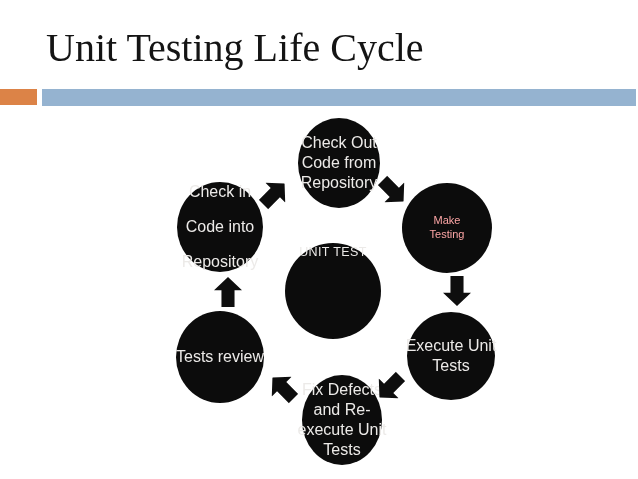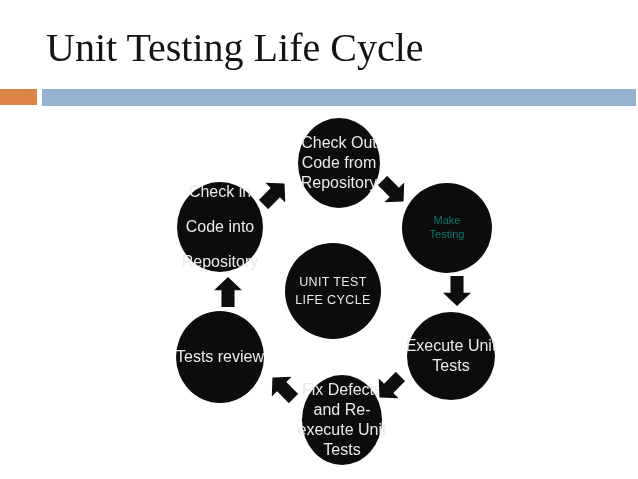--- a/index.html
+++ b/index.html
@@ -48,21 +48,21 @@
     line-height: 1.25;
     white-space: nowrap;
   }
   .node-check-out   { left: 298px; top: 118px; width: 82px; height: 90px; }
   .node-make-changes{ left: 402px; top: 183px; width: 90px; height: 90px; }
   .node-make-changes span { font-size: 11px; }
   .node-execute     { left: 407px; top: 312px; width: 88px; height: 88px; }
   .node-fix-defects { left: 302px; top: 375px; width: 80px; height: 90px; }
   .node-code-review { left: 176px; top: 311px; width: 88px; height: 92px; }
   .node-check-in    { left: 177px; top: 182px; width: 86px; height: 90px; }
-  .node-center      { left: 285px; top: 243px; width: 96px; height: 96px; }
+  .node-center      { left: 285px; top: 243px; width: 96px; height: 96px; justify-content: space-between; }
   .node-center span {
     font-size: 12.5px;
     line-height: 1.45;
     letter-spacing: 0.4px;
   }
   .cycle-arrow {
     position: absolute;
     width: 28px;
     height: 30px;
   }
@@ -83,21 +83,21 @@
   <div class="accent-orange" style="background: rgb(220, 131, 71);"></div>
 
   <div class="accent-blue" style="background: rgb(149, 179, 208);"></div>
 
   <div class="node node-check-out" style="background: rgb(12, 12, 12); color: rgb(236, 234, 232);">
     <span>Check Out</span>
     <span>Code from</span>
     <span>Repository</span>
   </div>
 
-  <div class="node node-make-changes" style="background: rgb(12, 12, 12); color: #0f766e;">
+  <div class="node node-make-changes" style="background: rgb(12, 12, 12); color: #fca5a5;">
     <span>Make</span>
     <span>Testing</span>
   </div>
 
   <div class="node node-execute" style="background: rgb(12, 12, 12); color: rgb(236, 234, 232);">
     <span>Execute Unit</span>
     <span>Tests</span>
   </div>
 
   <div class="node node-fix-defects" style="background: rgb(12, 12, 12); color: rgb(236, 234, 232); align-items: center;">
@@ -112,21 +112,20 @@
   </div>
 
   <div class="node node-check-in" style="background: rgb(12, 12, 12); color: rgb(236, 234, 232); justify-content: space-between;">
     <span>Check in</span>
     <span>Code into</span>
     <span>Repository</span>
   </div>
 
   <div class="node node-center" style="background: rgb(12, 12, 12); color: rgb(236, 234, 232);">
     <span>UNIT TEST</span>
-    <span>LIFE CYCLE</span>
   </div>
 
   <svg class="cycle-arrow arrow-up" viewBox="0 0 30 32">
     <polygon points="15,0 30,14 22,14 22,32 8,32 8,14 0,14" fill="#0e0e0e"></polygon>
   </svg>
 
   <svg class="cycle-arrow arrow-up-right" viewBox="0 0 30 32">
     <polygon points="15,0 30,14 22,14 22,32 8,32 8,14 0,14" fill="#0e0e0e"></polygon>
   </svg>
 

